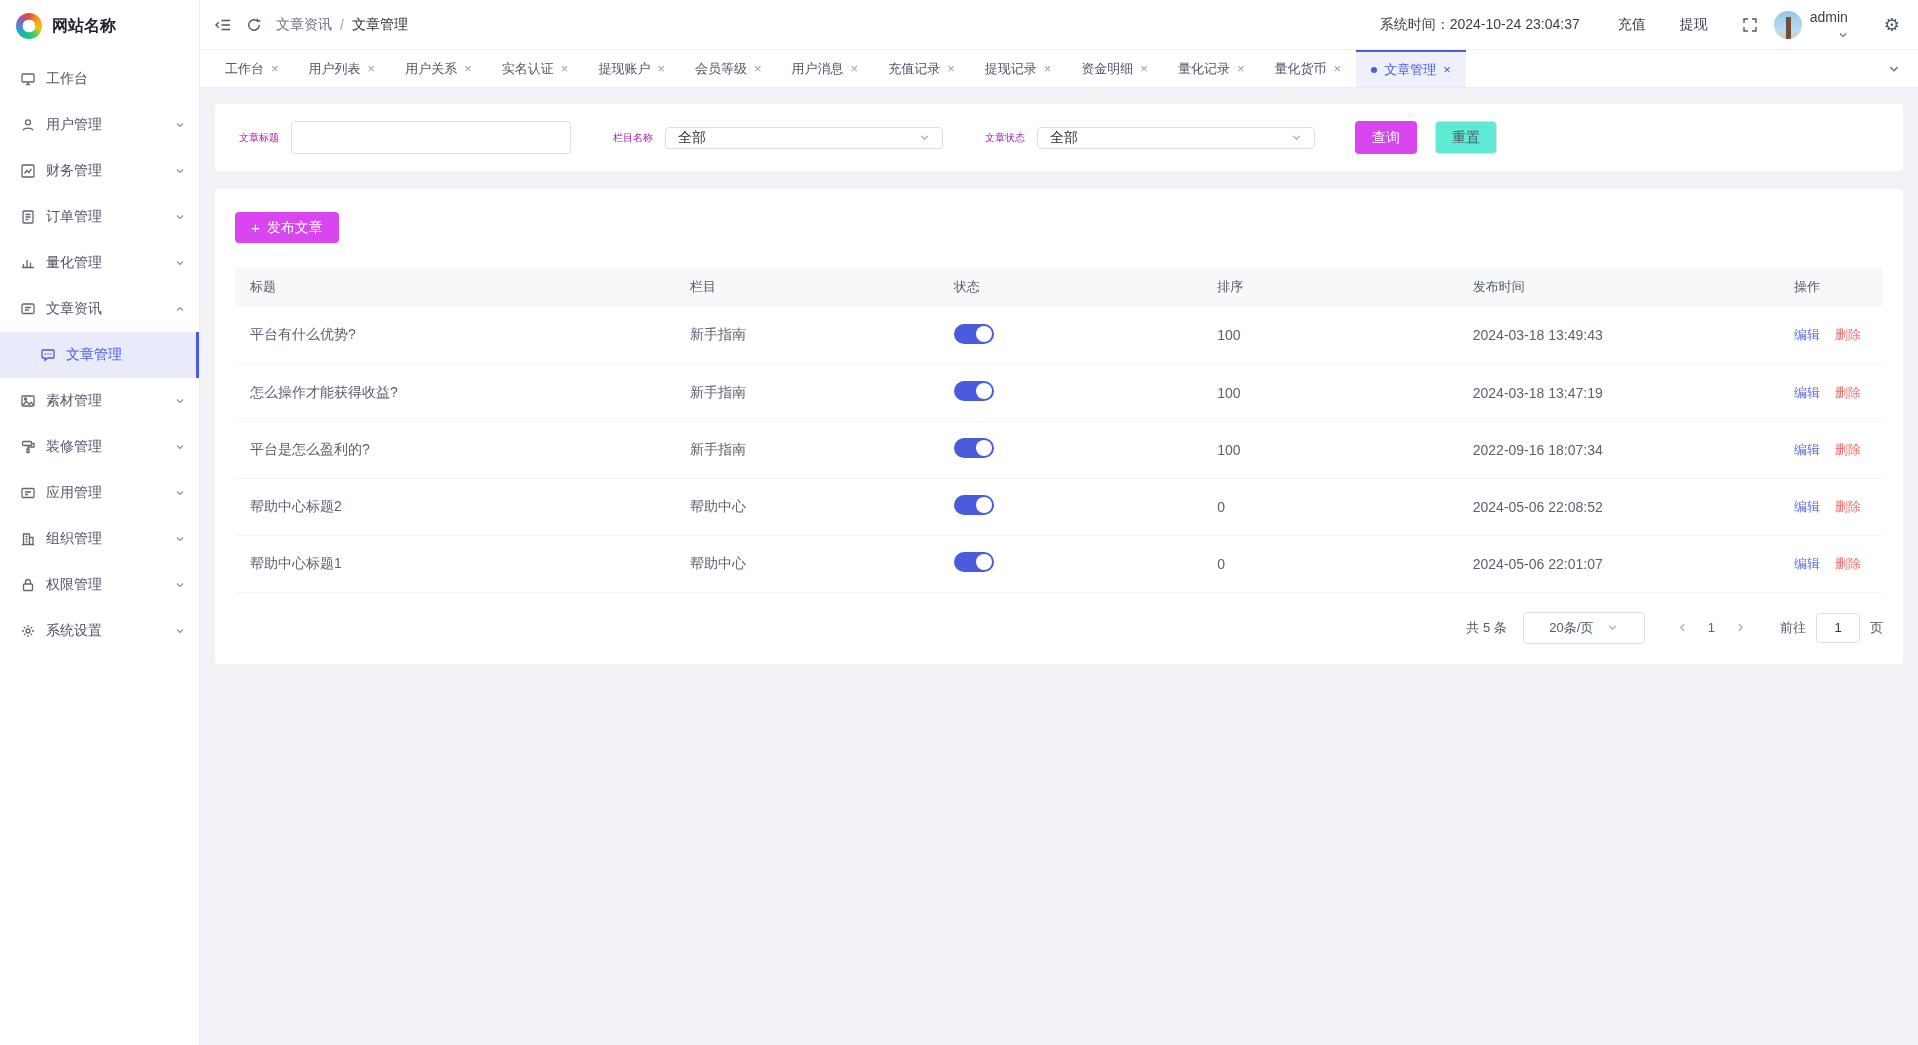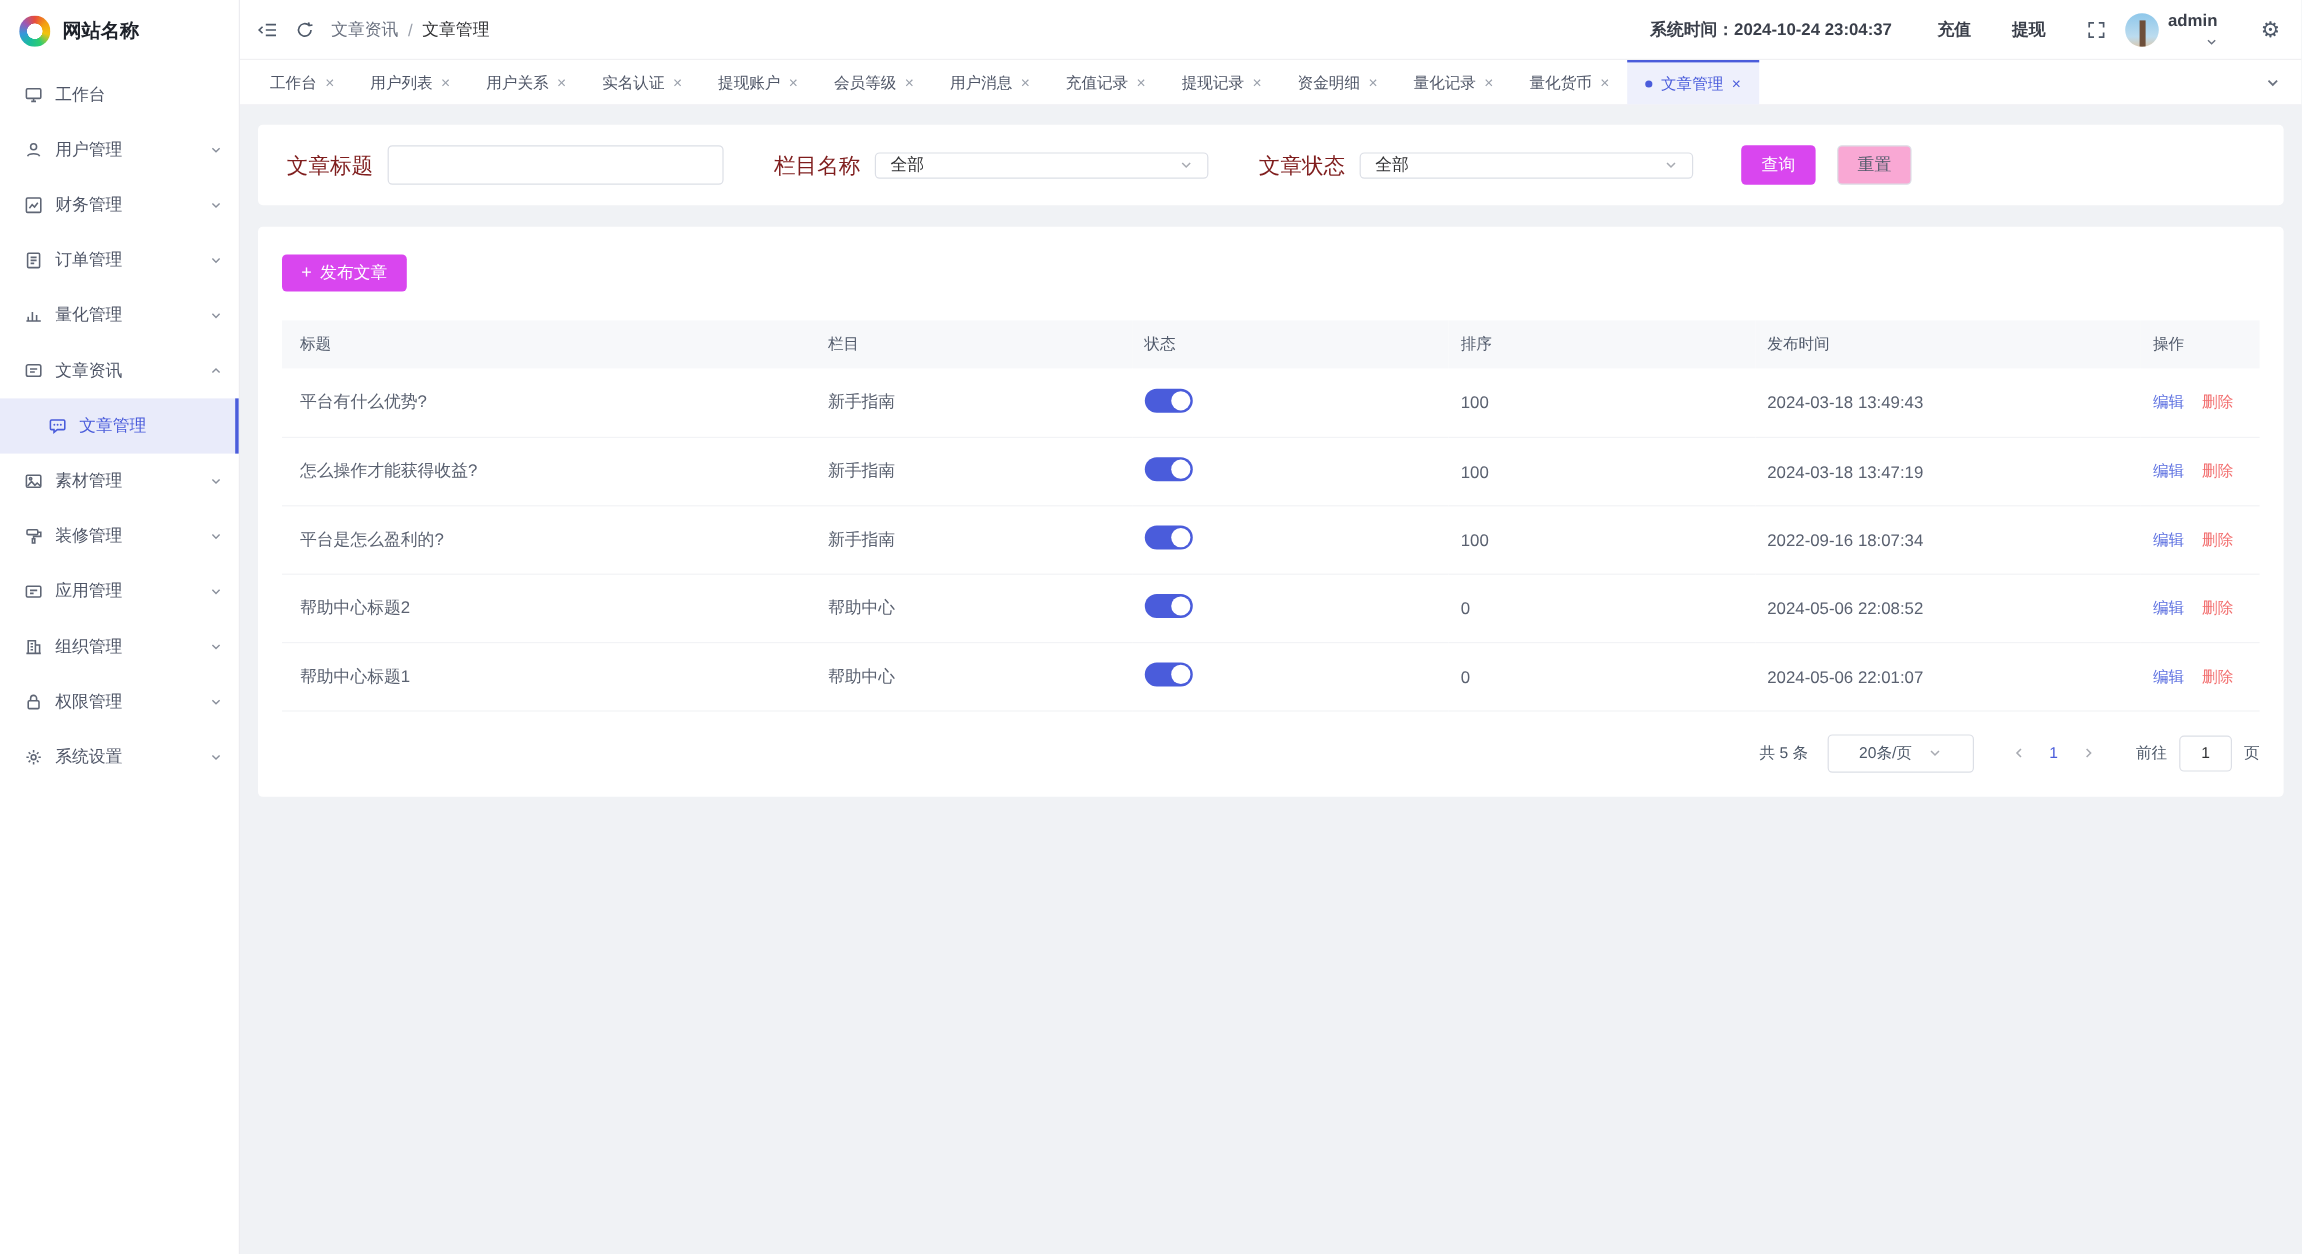--- a/index.html
+++ b/index.html
@@ -25,21 +25,21 @@
 
   
   .main { flex:1; display:flex; flex-direction:column; min-width:0; }
 
   .topbar { height:50px; background:#fff; display:flex; align-items:center; padding:0 18px 0 14px; border-bottom:1px solid #f0f0f2; }
   .tb-icon { color:#4e5969; margin-right:14px; cursor:pointer; display:flex; }
   .crumbs { font-size:14px; display:flex; gap:8px; align-items:center; }
   .crumb-1 { color:#6b7280; }
   .crumb-sep { color:#9aa0ab; }
   .crumb-2 { color:#303133; }
-  .topbar-right { margin-left:auto; display:flex; align-items:center; font-size:14px; color:#3a3f4a;font-weight:bold; }
+  .topbar-right { margin-left:auto; display:flex; align-items:center; font-size:14px; color:#3a3f4a; }
   .systime { margin-right:38px; }
   .top-link { margin-right:34px; cursor:pointer; }
   .fs-icon { color:#4e5969; margin-right:16px; cursor:pointer; display:flex; }
   .avatar { width:28px; height:28px; border-radius:50%; background:linear-gradient(180deg,#8ec7ea 0%,#bcdcef 70%,#d8c9b2 100%); position:relative; overflow:hidden; margin-right:8px; cursor:pointer; flex-shrink:0; }
   .avatar .tower { position:absolute; left:12px; top:6px; width:5px; height:22px; background:#6e4f3a; }
   .user-name { display:flex; align-items:flex-end; gap:5px; cursor:pointer; margin-right:36px;flex-direction:column; }
   .gear-glyph { font-size:18px; color:#4e5969; cursor:pointer; line-height:1; }
 
   
   .tabbar { height:38px; background:#fff; display:flex; align-items:stretch; border-bottom:1px solid #ececf0; padding-left:10px; }
@@ -47,29 +47,29 @@
   .tab .close { color:#9aa0ab; font-size:13px; }
   .tab.active { background:#eef0fc; color:#4a5cdb; border-top:2px solid #4a5cdb; }
   .tab.active .close { color:#4a5cdb; }
   .tab .dot { width:6px; height:6px; border-radius:50%; background:#4a5cdb; }
   .tab-more { margin-left:auto; display:flex; align-items:center; padding:0 18px; color:#6b7280; cursor:pointer; }
 
   
   .content { flex:1; padding:16px 15px; display:flex; flex-direction:column; gap:18px; overflow:hidden; }
   .card { background:#fff; border-radius:4px; }
   .filter-card { padding:17px 24px; display:flex; align-items:center; }
-  .f-label { font-size:18px; color:#7f1d1d; margin-right:12px; }
+  .f-label { font-size:10px; color:#a21caf; margin-right:12px; }
   .f-input { width:280px; height:33px; border:1px solid #dcdfe6; border-radius:4px; padding:0 10px; font-size:14px; color:#303133; outline:none; font-family:inherit; }
   .f-select { width:278px; height:22px; border:1px solid #dcdfe6; border-radius:4px; display:flex; align-items:center; padding:0 12px; font-size:14px; color:#303133; cursor:pointer; }
   .f-select .sel-text { flex:1; }
   .f-select .chev { color:#a8abb2; display:flex; }
   .gap-lg { margin-left:42px; }
   .btn { height:33px; border-radius:4px; font-size:14px; display:inline-flex; align-items:center; justify-content:center; cursor:pointer; border:none; font-family:inherit; }
   .btn-primary { background:#d946ef; color:#fff; padding:0 17px; }
-  .btn-plain { background:#f9a8d4; color:#4e5969; border:1px solid #dcdfe6; padding:0 16px; }
+  .btn-plain { background:#5eead4; color:#4e5969; border:1px solid #dcdfe6; padding:0 16px; }
   .btn-search { margin-left:40px; }
   .btn-reset { margin-left:18px; }
 
   .table-card { padding:23px 20px 20px; flex-shrink:0; }
   .publish-btn { gap:7px; padding:0 16px; height:31px; }
   .publish-btn .plus { font-size:15px; }
 
   table { width:100%; border-collapse:collapse; margin-top:24px; table-layout:fixed; }
   thead th { background:#f7f8fa; height:40px; text-align:left; font-weight:normal; font-size:13px; color:#515a6b; padding:0 10px; }
   thead th:first-child { padding-left:15px; }

